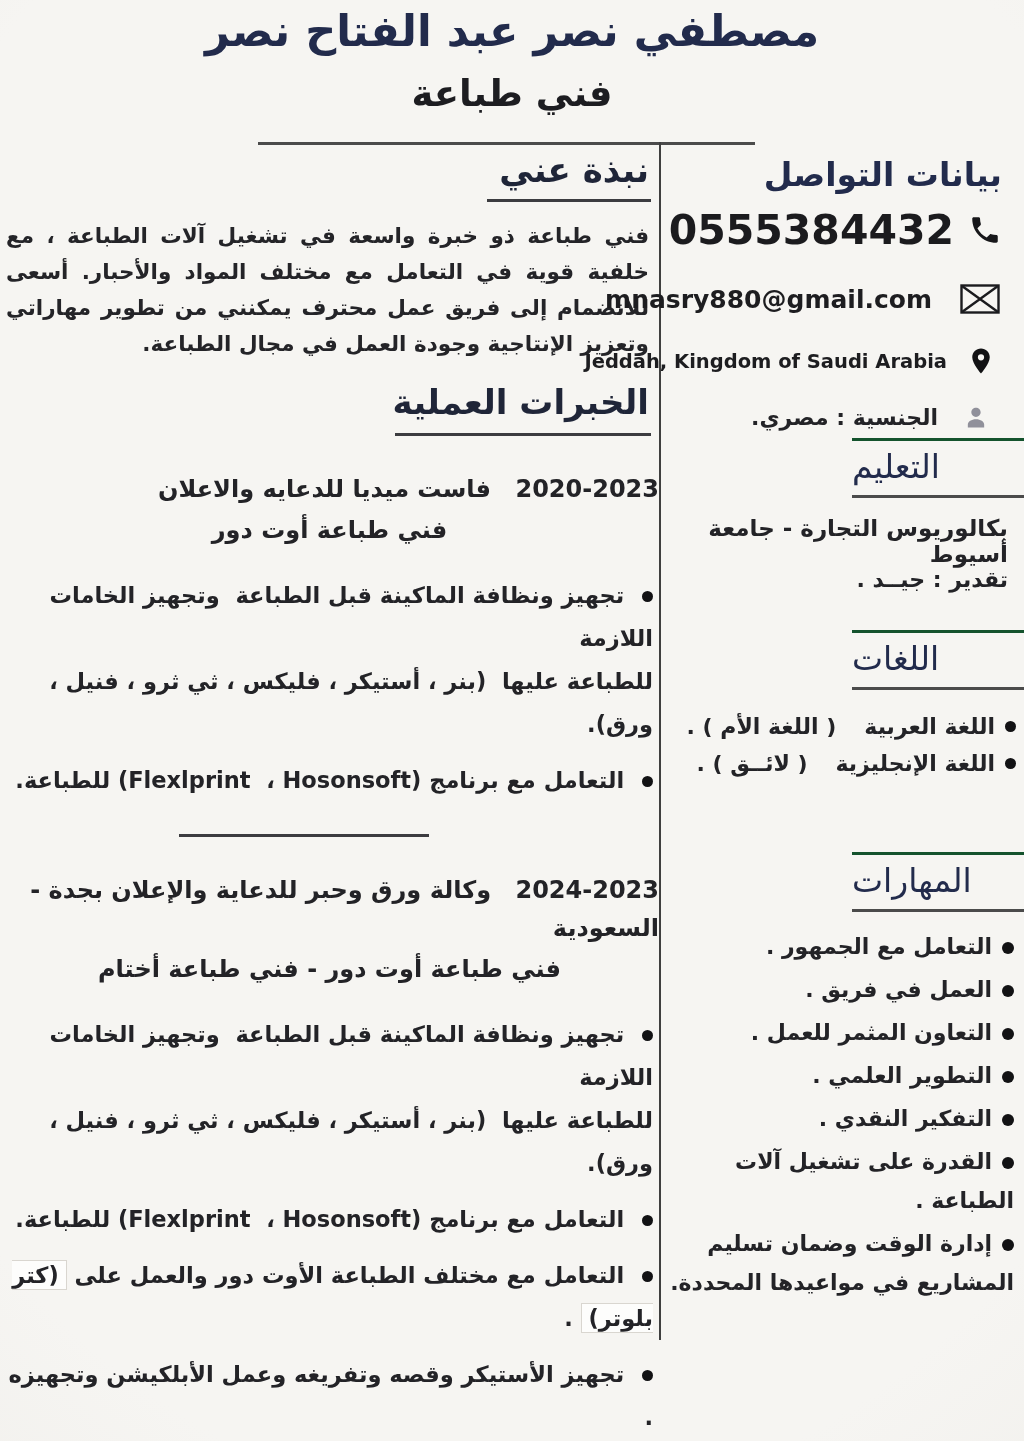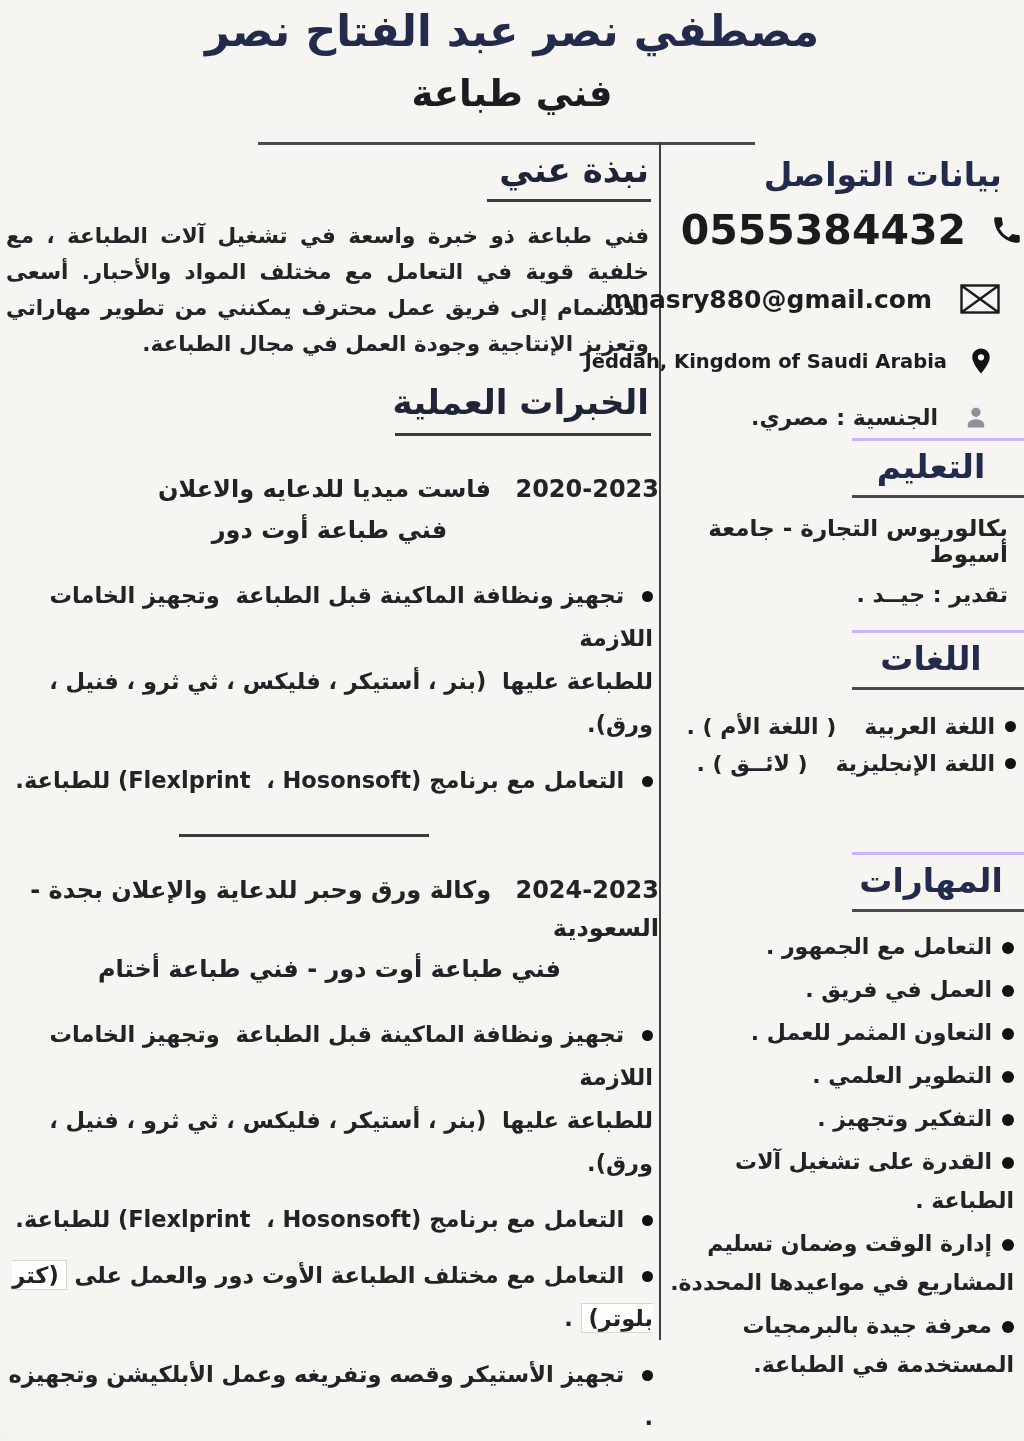--- a/index.html
+++ b/index.html
@@ -41,32 +41,32 @@
   .wrapline { display:block; }
   .boxed { background:#fdfdfc; border:1px solid #d9d6d0; padding:1px 7px; }
   .job-divider { width:250px; height:3px; background:#3c3c40; margin:32px 230px 0 0; }
 
   
   .col-right { position:absolute; top:0; left:660px; width:364px; height:1224px; }
   .contact { position:absolute; top:155px; left:0; right:0; }
   .contact-h { text-align:right; padding-right:22px; font-size:33px; font-weight:bold; color:#222b4c; }
   .crow { display:flex; align-items:center; }
   .crow .txt { white-space:nowrap; }
-  .crow-phone { margin-top:12px; gap:24px; font-size:41px; font-weight:bold; color:#1b1b1e; }
+  .crow-phone { margin-top:12px; padding-right:22px; gap:14px; font-size:41px; font-weight:bold; color:#1b1b1e; }
   .crow-email { margin-top:30px; padding-right:24px; gap:28px; font-size:25px; font-weight:600; color:#1d1d20;}
   .crow-loc   { margin-top:29px; padding-right:28px; gap:19px; font-size:19.5px; font-weight:bold; color:#1d1d20;}
   .crow-nat   { margin-top:23px; padding-right:34px; gap:24px; font-size:22px; font-weight:bold; color:#232327;}
 
-  .ruled { border-top:3px solid #c4b5fd; border-bottom:3px solid #4b4b4b; width:172px;
-           padding:6px 14px 9px 0; text-align:center; font-size:33px; font-weight:bold; color:#222b4c; }
+  .ruled { border-top:3px solid #14532d; border-bottom:3px solid #4b4b4b; width:172px;
+           padding:6px 14px 9px 0; text-align:left; font-size:33px; font-weight:normal; color:#222b4c; }
   
 
   .education { position:absolute; top:438px; left:0; right:0; }
   .edu-degree { margin-top:17px; padding-right:16px; text-align:right; font-size:23px; font-weight:bold; }
-  .edu-grade  { margin-top:15px; padding-right:16px; text-align:right; font-size:22px; font-weight:bold;padding-left:8px; }
+  .edu-grade  { padding-right:16px; text-align:right; font-size:22px; font-weight:bold;padding-left:8px; }
 
   .languages { position:absolute; top:630px; left:0; right:0; }
   .lrow { display:flex; align-items:center; padding-right:8px; font-size:22px; font-weight:bold; }
   .lrow-1 { margin-top:24px; }
   .lrow-2 { margin-top:12px; }
   .lang-level { margin-right:28px; }
 
   .skills { position:absolute; top:852px; left:0; right:0; }
   .slist { list-style:none; margin:15px 10px 0 4px; padding:0; }
   .slist li { font-size:22px; font-weight:bold; line-height:39px; margin-bottom:4px;
@@ -209,21 +209,20 @@
       </div>
     </div>
 
     <div class="skills">
       <div class="ruled">المهارات</div>
       <ul class="slist">
         <li><span class="dot"></span><span>التعامل مع الجمهور .</span></li>
         <li><span class="dot"></span><span>العمل في فريق .</span></li>
         <li><span class="dot"></span><span>التعاون المثمر للعمل .</span></li>
         <li><span class="dot"></span><span>التطوير العلمي .</span></li>
-        <li><span class="dot"></span><span>التفكير وتجهيز .</span></li>
+        <li><span class="dot"></span><span>التفكير النقدي .</span></li>
         <li><span class="dot"></span><span>القدرة على تشغيل آلات الطباعة .</span></li>
         <li><span class="dot"></span><span>إدارة الوقت وضمان تسليم المشاريع في مواعيدها المحددة.</span></li>
-        <li><span class="dot"></span><span>معرفة جيدة بالبرمجيات المستخدمة في الطباعة.</span></li>
       </ul>
     </div>
 
   </div>
 </div>
 
 </body></html>

